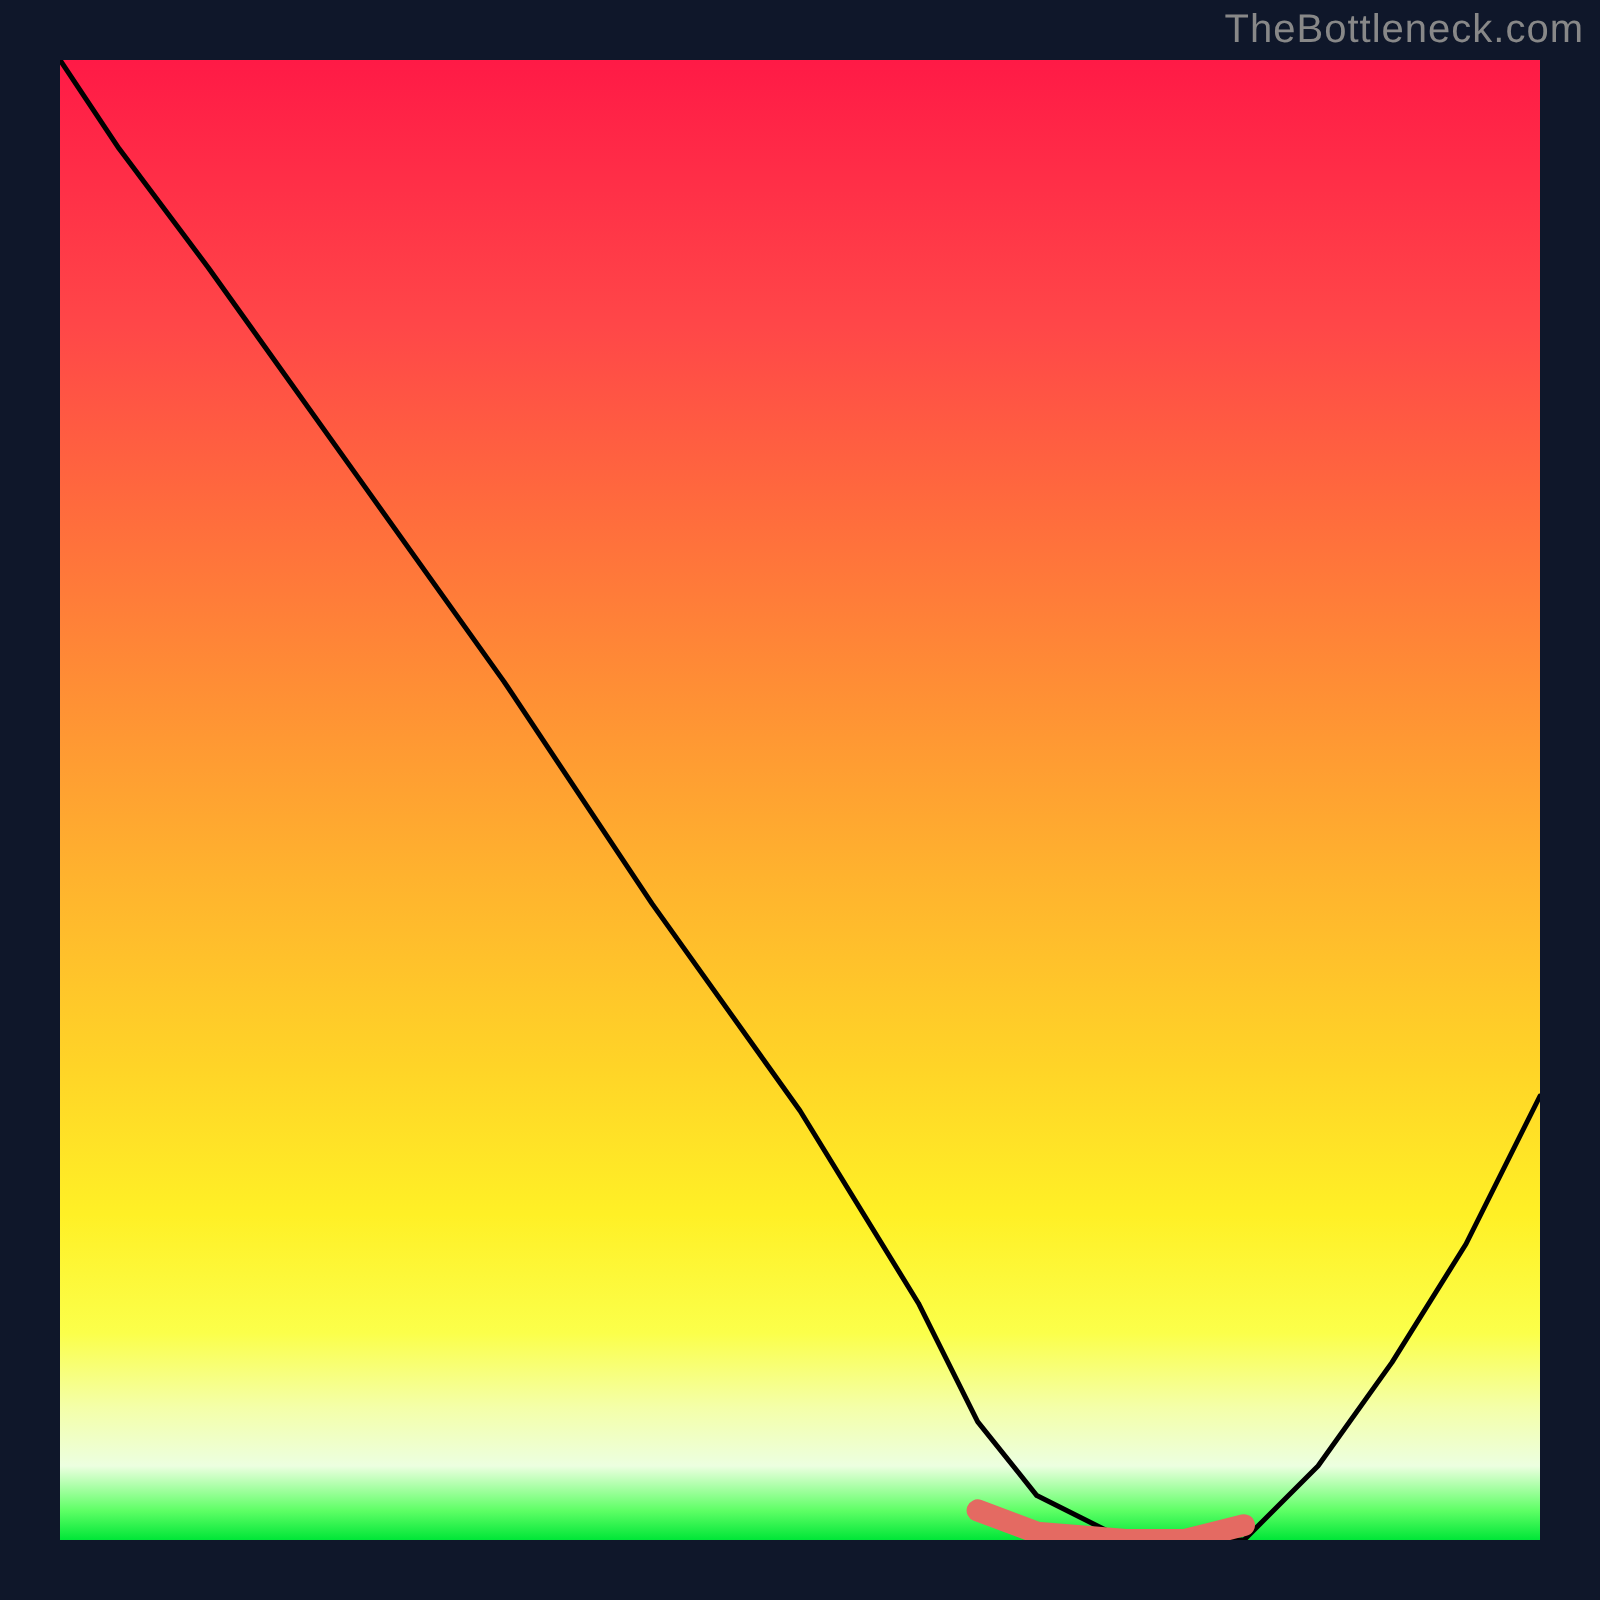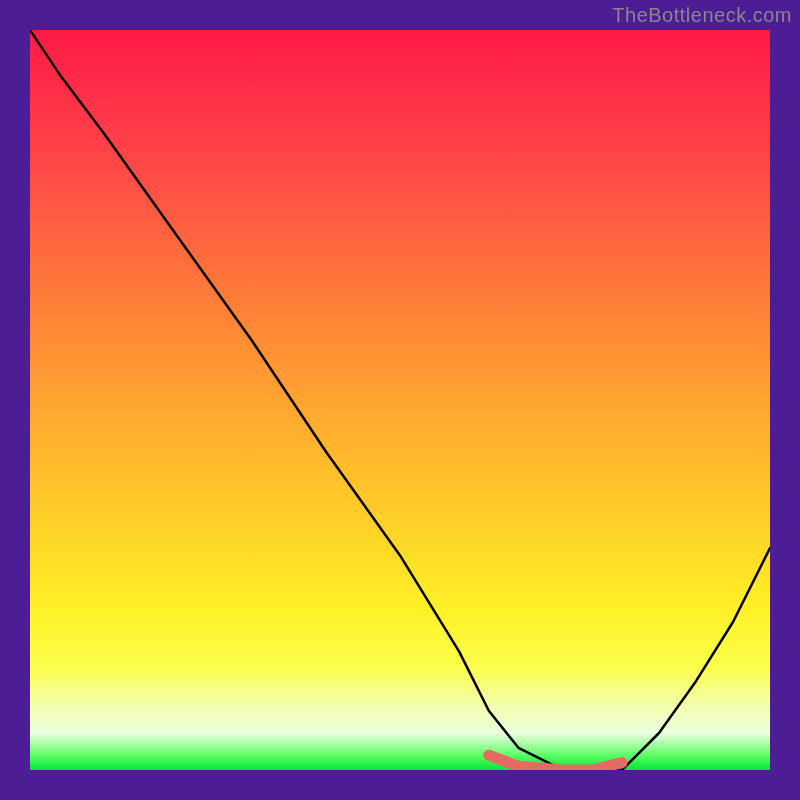--- a/index.html
+++ b/index.html
@@ -1,18 +1,18 @@
 <!DOCTYPE html>
 <html><head>
 <meta charset="utf-8">
 <style>
   * { margin: 0; padding: 0; box-sizing: border-box; }
   html, body { width: 800px; height: 800px; background: #000; overflow: hidden; font-family: Arial, sans-serif; }
   .outer {
-    width: 800px; height: 800px; background: #4c1d95; position: relative;
+    width: 800px; height: 800px; background: #0f172a; position: relative;
   }
   .watermark {
     position: absolute; top: 4px; right: 8px;
     color: #888; font-size: 20px; font-weight: 500; letter-spacing: 0.5px;
     z-index: 10;
   }
   .plot-area {
     position: absolute;
     left: 30px; top: 30px;
     width: 740px; height: 740px;

